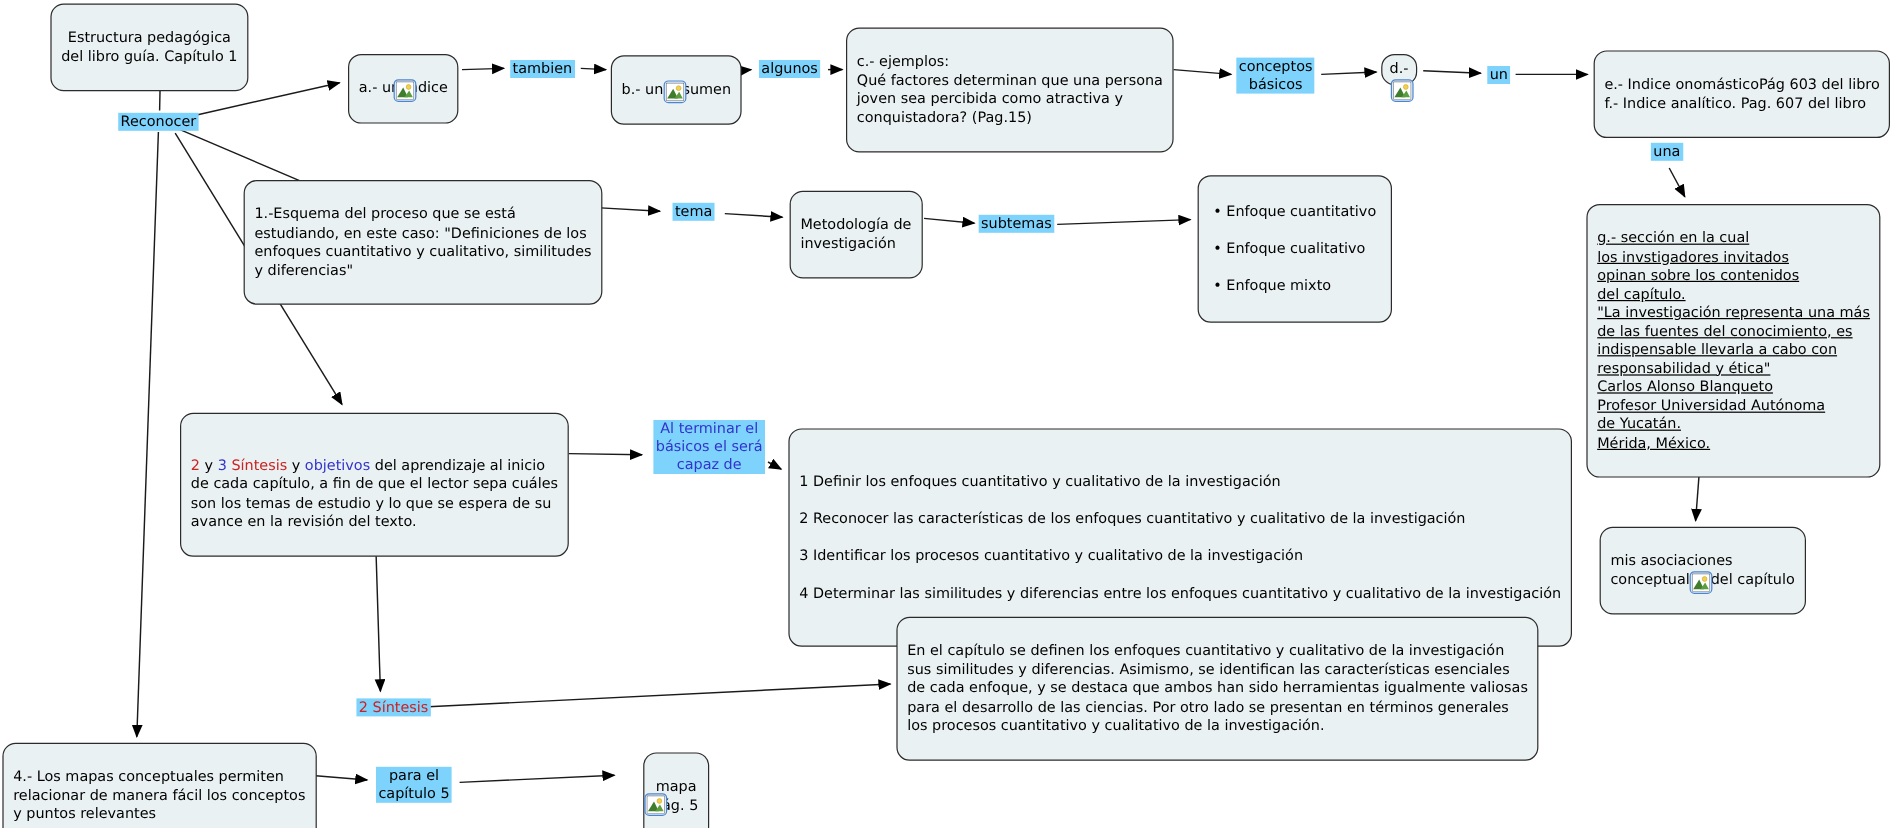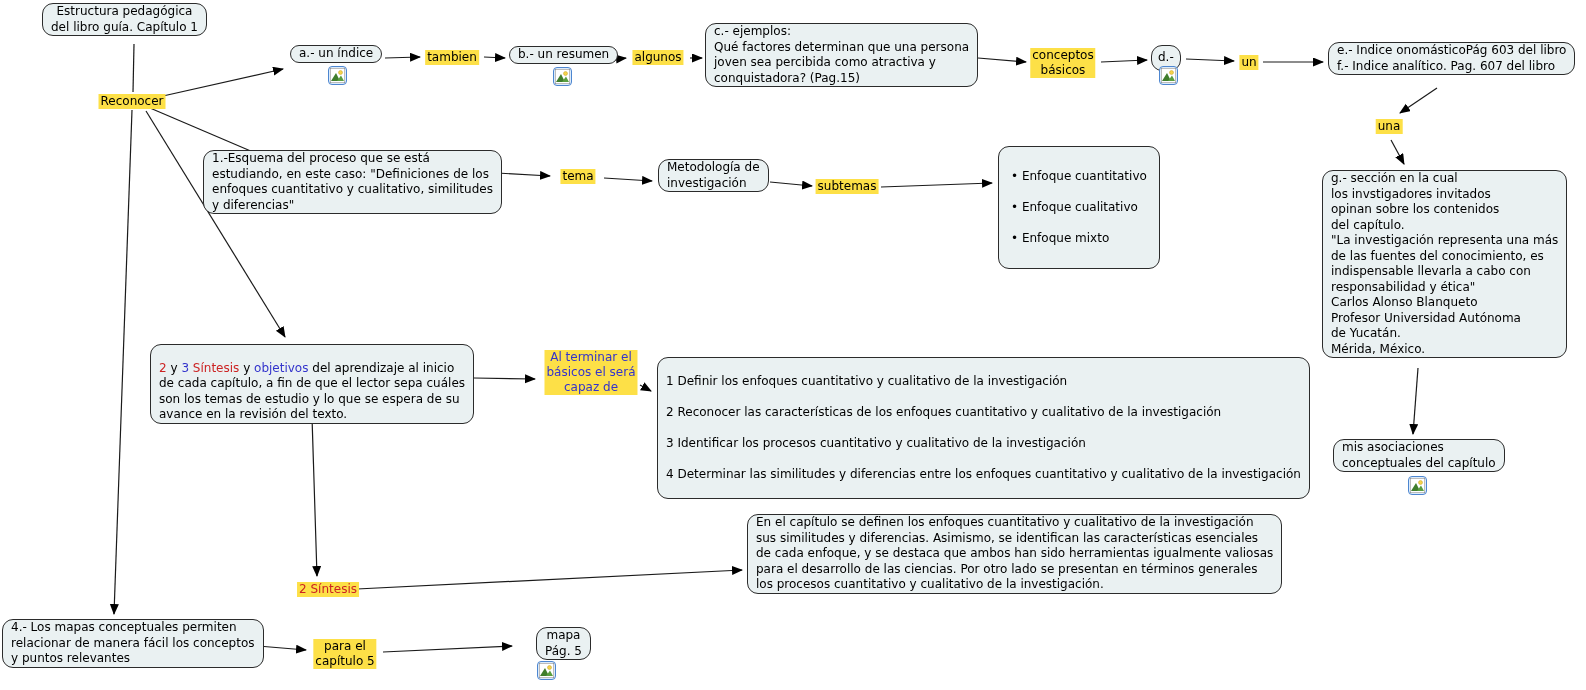--- a/index.html
+++ b/index.html
@@ -3,25 +3,25 @@
 <meta charset="utf-8">
 <style>
   html,body{margin:0;padding:0;}
   body{
     position:relative;width:1586px;height:690px;overflow:hidden;background:#ffffff;
     font-family:"DejaVu Sans","Liberation Sans",sans-serif;font-size:12px;color:#000;
   }
   #wires{position:absolute;left:0;top:0;width:1586px;height:690px;z-index:1;}
   .node{
     position:absolute;z-index:2;background:#eaf1f2;border:1px solid #2b2b2b;border-radius:11px;
-    padding:0 8px;line-height:15.5px;white-space:pre-line;
+    padding:20px 8px;line-height:15.5px;white-space:pre-line;
   }
   .center{text-align:center;}
   .lbl{
-    position:absolute;z-index:2;background:#fde047;line-height:15px;white-space:pre-line;
+    position:absolute;z-index:2;background:#7dd3fc;line-height:15px;white-space:pre-line;
     text-align:center;transform:translateX(-50%);padding:0 2px;
   }
   .blue{color:#3333cc;}
   .red{color:#cc2222;}
   .bullets div::before{content:"• ";}
   .res-icon{
     position:absolute;z-index:3;width:19px;height:19px;display:block;
     background:#dcebfa;border:1px solid #4d86d0;border-radius:4px;box-sizing:border-box;
   }
   .res-icon svg{display:block;margin:1px;}
@@ -70,21 +70,21 @@
 del libro guía. Capítulo 1</div>
 <div class="node center" style="left:290px;top:45px;">a.- un índice</div>
 <div class="node center" style="left:509px;top:46px;">b.- un resumen</div>
 <div class="node" style="left:705px;top:23px;">c.- ejemplos:
 Qué factores determinan que una persona
 joven sea percibida como atractiva y
 conquistadora? (Pag.15)</div>
 <div class="node center" style="left:1151px;top:45px;padding:4px 6px;">d.-</div>
 <div class="node" style="left:1328px;top:42px;">e.- Indice onomásticoPág 603 del libro
 f.- Indice analítico. Pag. 607 del libro</div>
-<div class="node" style="left:1322px;top:170px;">g.- sección en la cual
+<div class="node" style="left:1322px;top:170px;text-decoration:underline;">g.- sección en la cual
 los invstigadores invitados
 opinan sobre los contenidos
 del capítulo.
 "La investigación representa una más
 de las fuentes del conocimiento, es
 indispensable llevarla a cabo con
 responsabilidad y ética"
 Carlos Alonso Blanqueto
 Profesor Universidad Autónoma
 de Yucatán.

